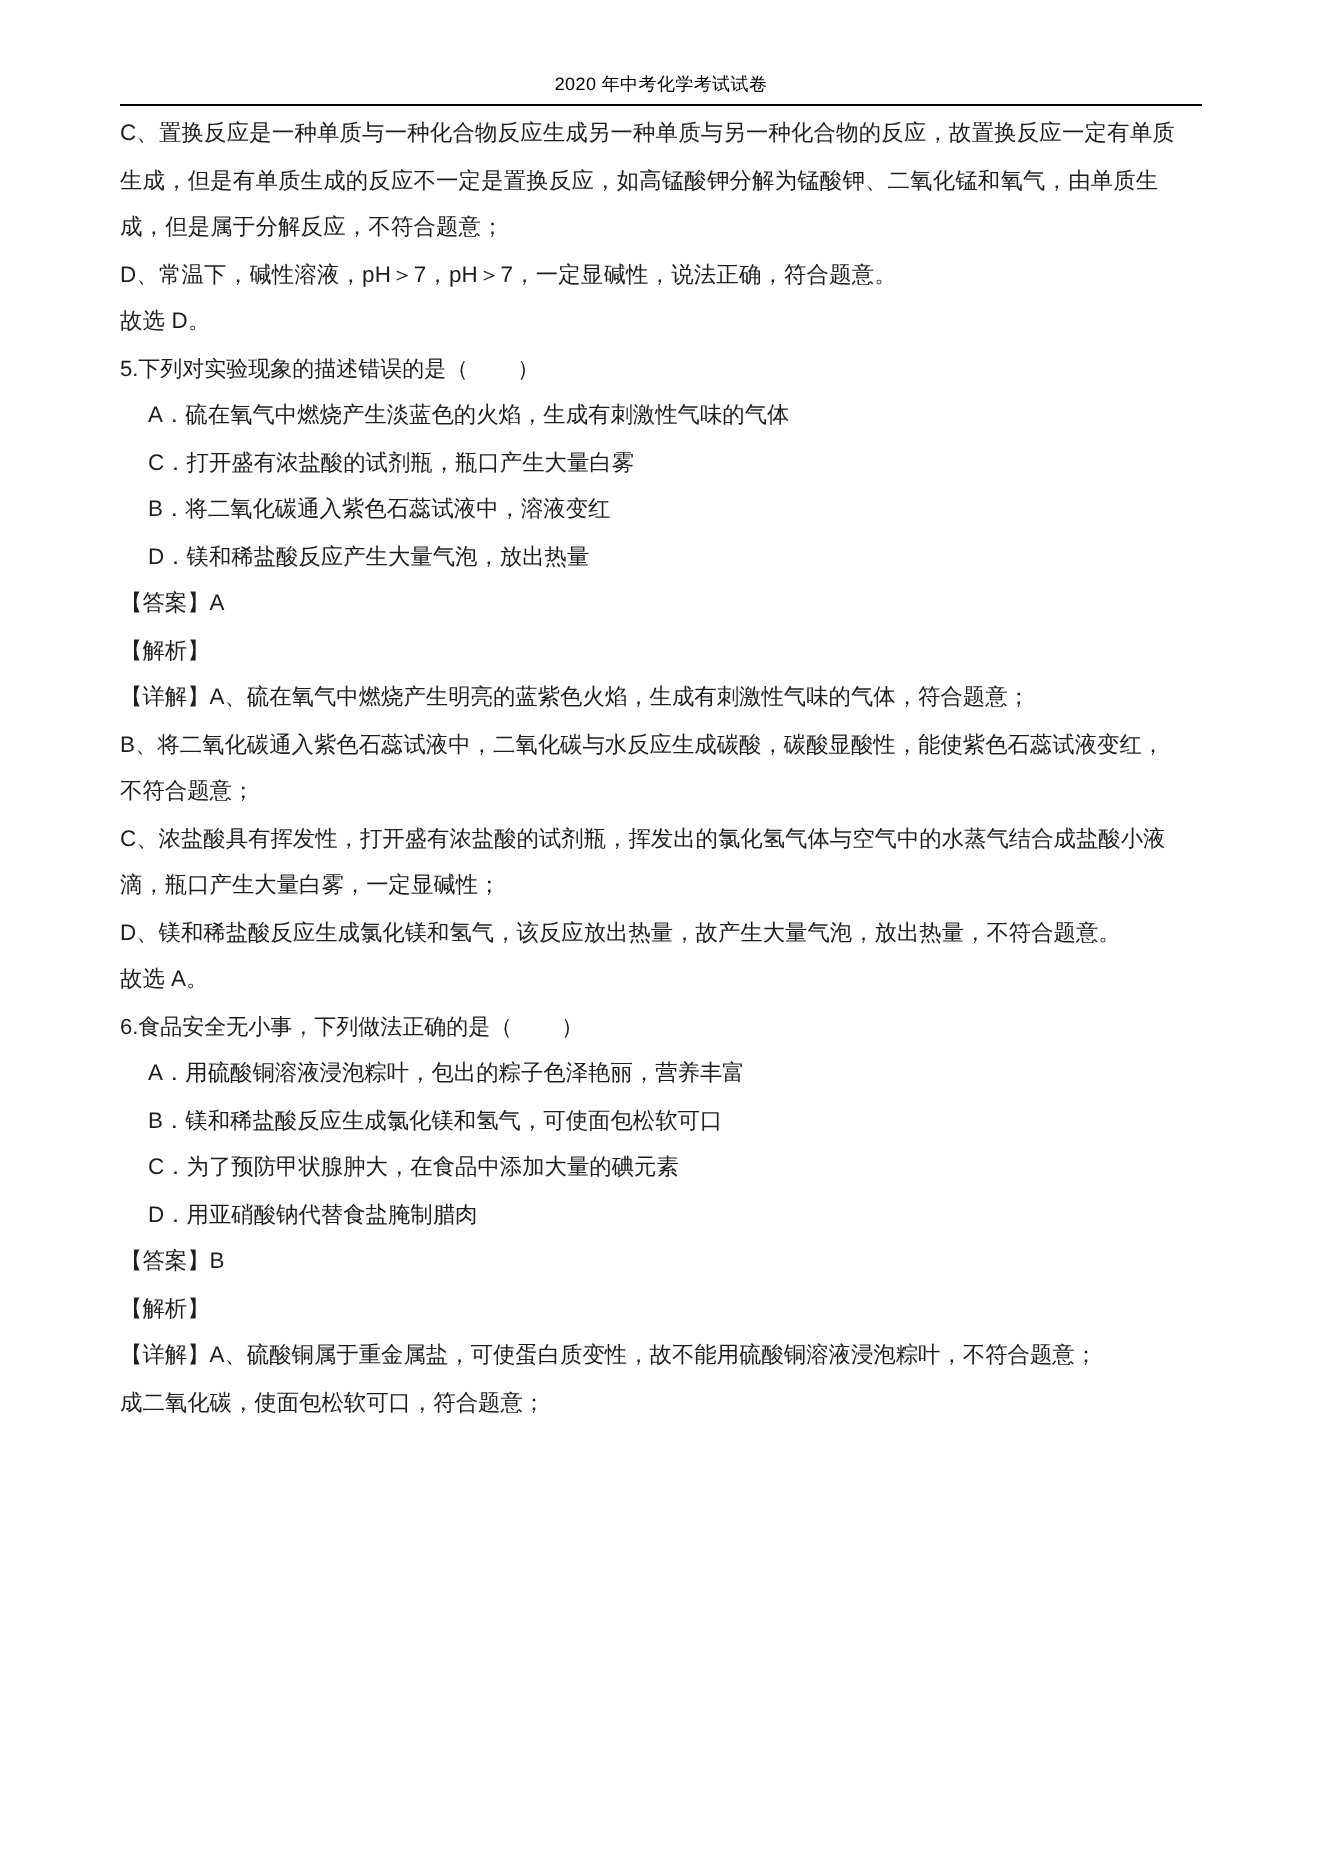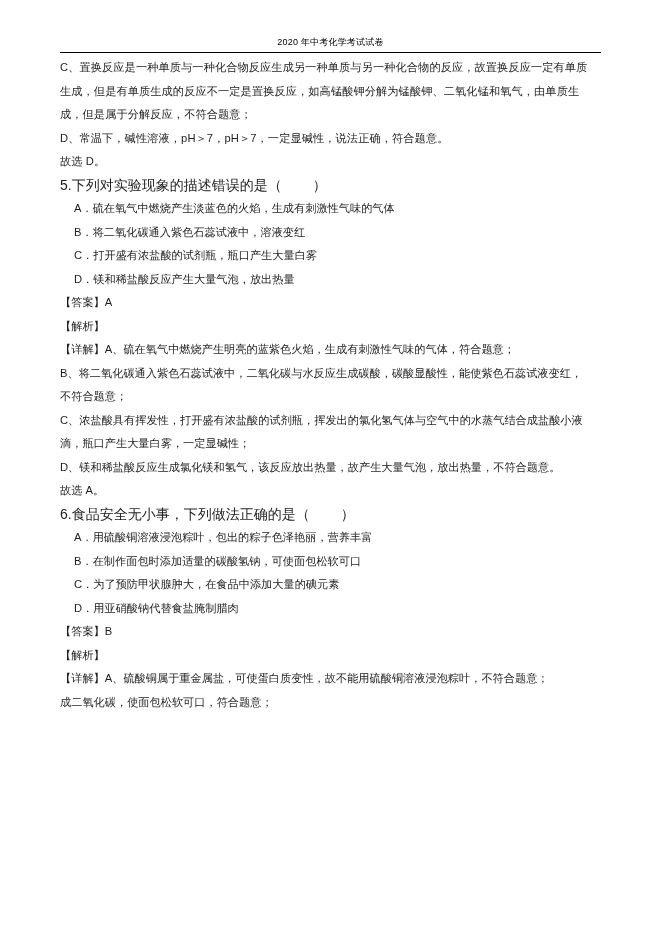--- a/index.html
+++ b/index.html
@@ -65,21 +65,21 @@
   }
   .tag {
     margin: 0;
     font-size: 11.2px;
     line-height: 23.5px;
     color: #1d1d1d;
     white-space: pre-wrap;
   }
   .qhead {
     margin: 0;
-    font-size: 14px;
+    font-size: 11px;
     line-height: 23.5px;
     color: #1d1d1d;
     white-space: pre-wrap;
   }
   .detail {
     margin: 0;
     font-size: 11.2px;
     line-height: 23.5px;
     color: #1d1d1d;
     white-space: pre-wrap;
@@ -97,36 +97,36 @@
   <div class="body-col">
 
     <p class="line">C、置换反应是一种单质与一种化合物反应生成另一种单质与另一种化合物的反应，故置换反应一定有单质</p>
     <p class="line">生成，但是有单质生成的反应不一定是置换反应，如高锰酸钾分解为锰酸钾、二氧化锰和氧气，由单质生</p>
     <p class="line">成，但是属于分解反应，不符合题意；</p>
     <p class="line">D、常温下，碱性溶液，pH＞7，pH＞7，一定显碱性，说法正确，符合题意。</p>
     <p class="line">故选 D。</p>
 
     <p class="qhead">5.下列对实验现象的描述错误的是（        ）</p>
     <p class="opt">A．硫在氧气中燃烧产生淡蓝色的火焰，生成有刺激性气味的气体</p>
+    <p class="opt">C．打开盛有浓盐酸的试剂瓶，瓶口产生大量白雾</p>
     <p class="opt">B．将二氧化碳通入紫色石蕊试液中，溶液变红</p>
-    <p class="opt">C．打开盛有浓盐酸的试剂瓶，瓶口产生大量白雾</p>
     <p class="opt">D．镁和稀盐酸反应产生大量气泡，放出热量</p>
     <p class="tag">【答案】A</p>
     <p class="tag">【解析】</p>
     <p class="detail">【详解】A、硫在氧气中燃烧产生明亮的蓝紫色火焰，生成有刺激性气味的气体，符合题意；</p>
     <p class="detail">B、将二氧化碳通入紫色石蕊试液中，二氧化碳与水反应生成碳酸，碳酸显酸性，能使紫色石蕊试液变红，</p>
     <p class="detail">不符合题意；</p>
     <p class="detail">C、浓盐酸具有挥发性，打开盛有浓盐酸的试剂瓶，挥发出的氯化氢气体与空气中的水蒸气结合成盐酸小液</p>
     <p class="detail">滴，瓶口产生大量白雾，一定显碱性；</p>
     <p class="detail">D、镁和稀盐酸反应生成氯化镁和氢气，该反应放出热量，故产生大量气泡，放出热量，不符合题意。</p>
     <p class="detail">故选 A。</p>
 
     <p class="qhead">6.食品安全无小事，下列做法正确的是（        ）</p>
     <p class="opt">A．用硫酸铜溶液浸泡粽叶，包出的粽子色泽艳丽，营养丰富</p>
-    <p class="opt">B．在制作面包时添加适量的碳酸氢钠，可使面包松软可口</p>
+    <p class="opt">B．镁和稀盐酸反应生成氯化镁和氢气，可使面包松软可口</p>
     <p class="opt">C．为了预防甲状腺肿大，在食品中添加大量的碘元素</p>
     <p class="opt">D．用亚硝酸钠代替食盐腌制腊肉</p>
     <p class="tag">【答案】B</p>
     <p class="tag">【解析】</p>
     <p class="detail">【详解】A、硫酸铜属于重金属盐，可使蛋白质变性，故不能用硫酸铜溶液浸泡粽叶，不符合题意；</p>
     <p class="detail">成二氧化碳，使面包松软可口，符合题意；</p>
 
   </div>
 </div>
 

